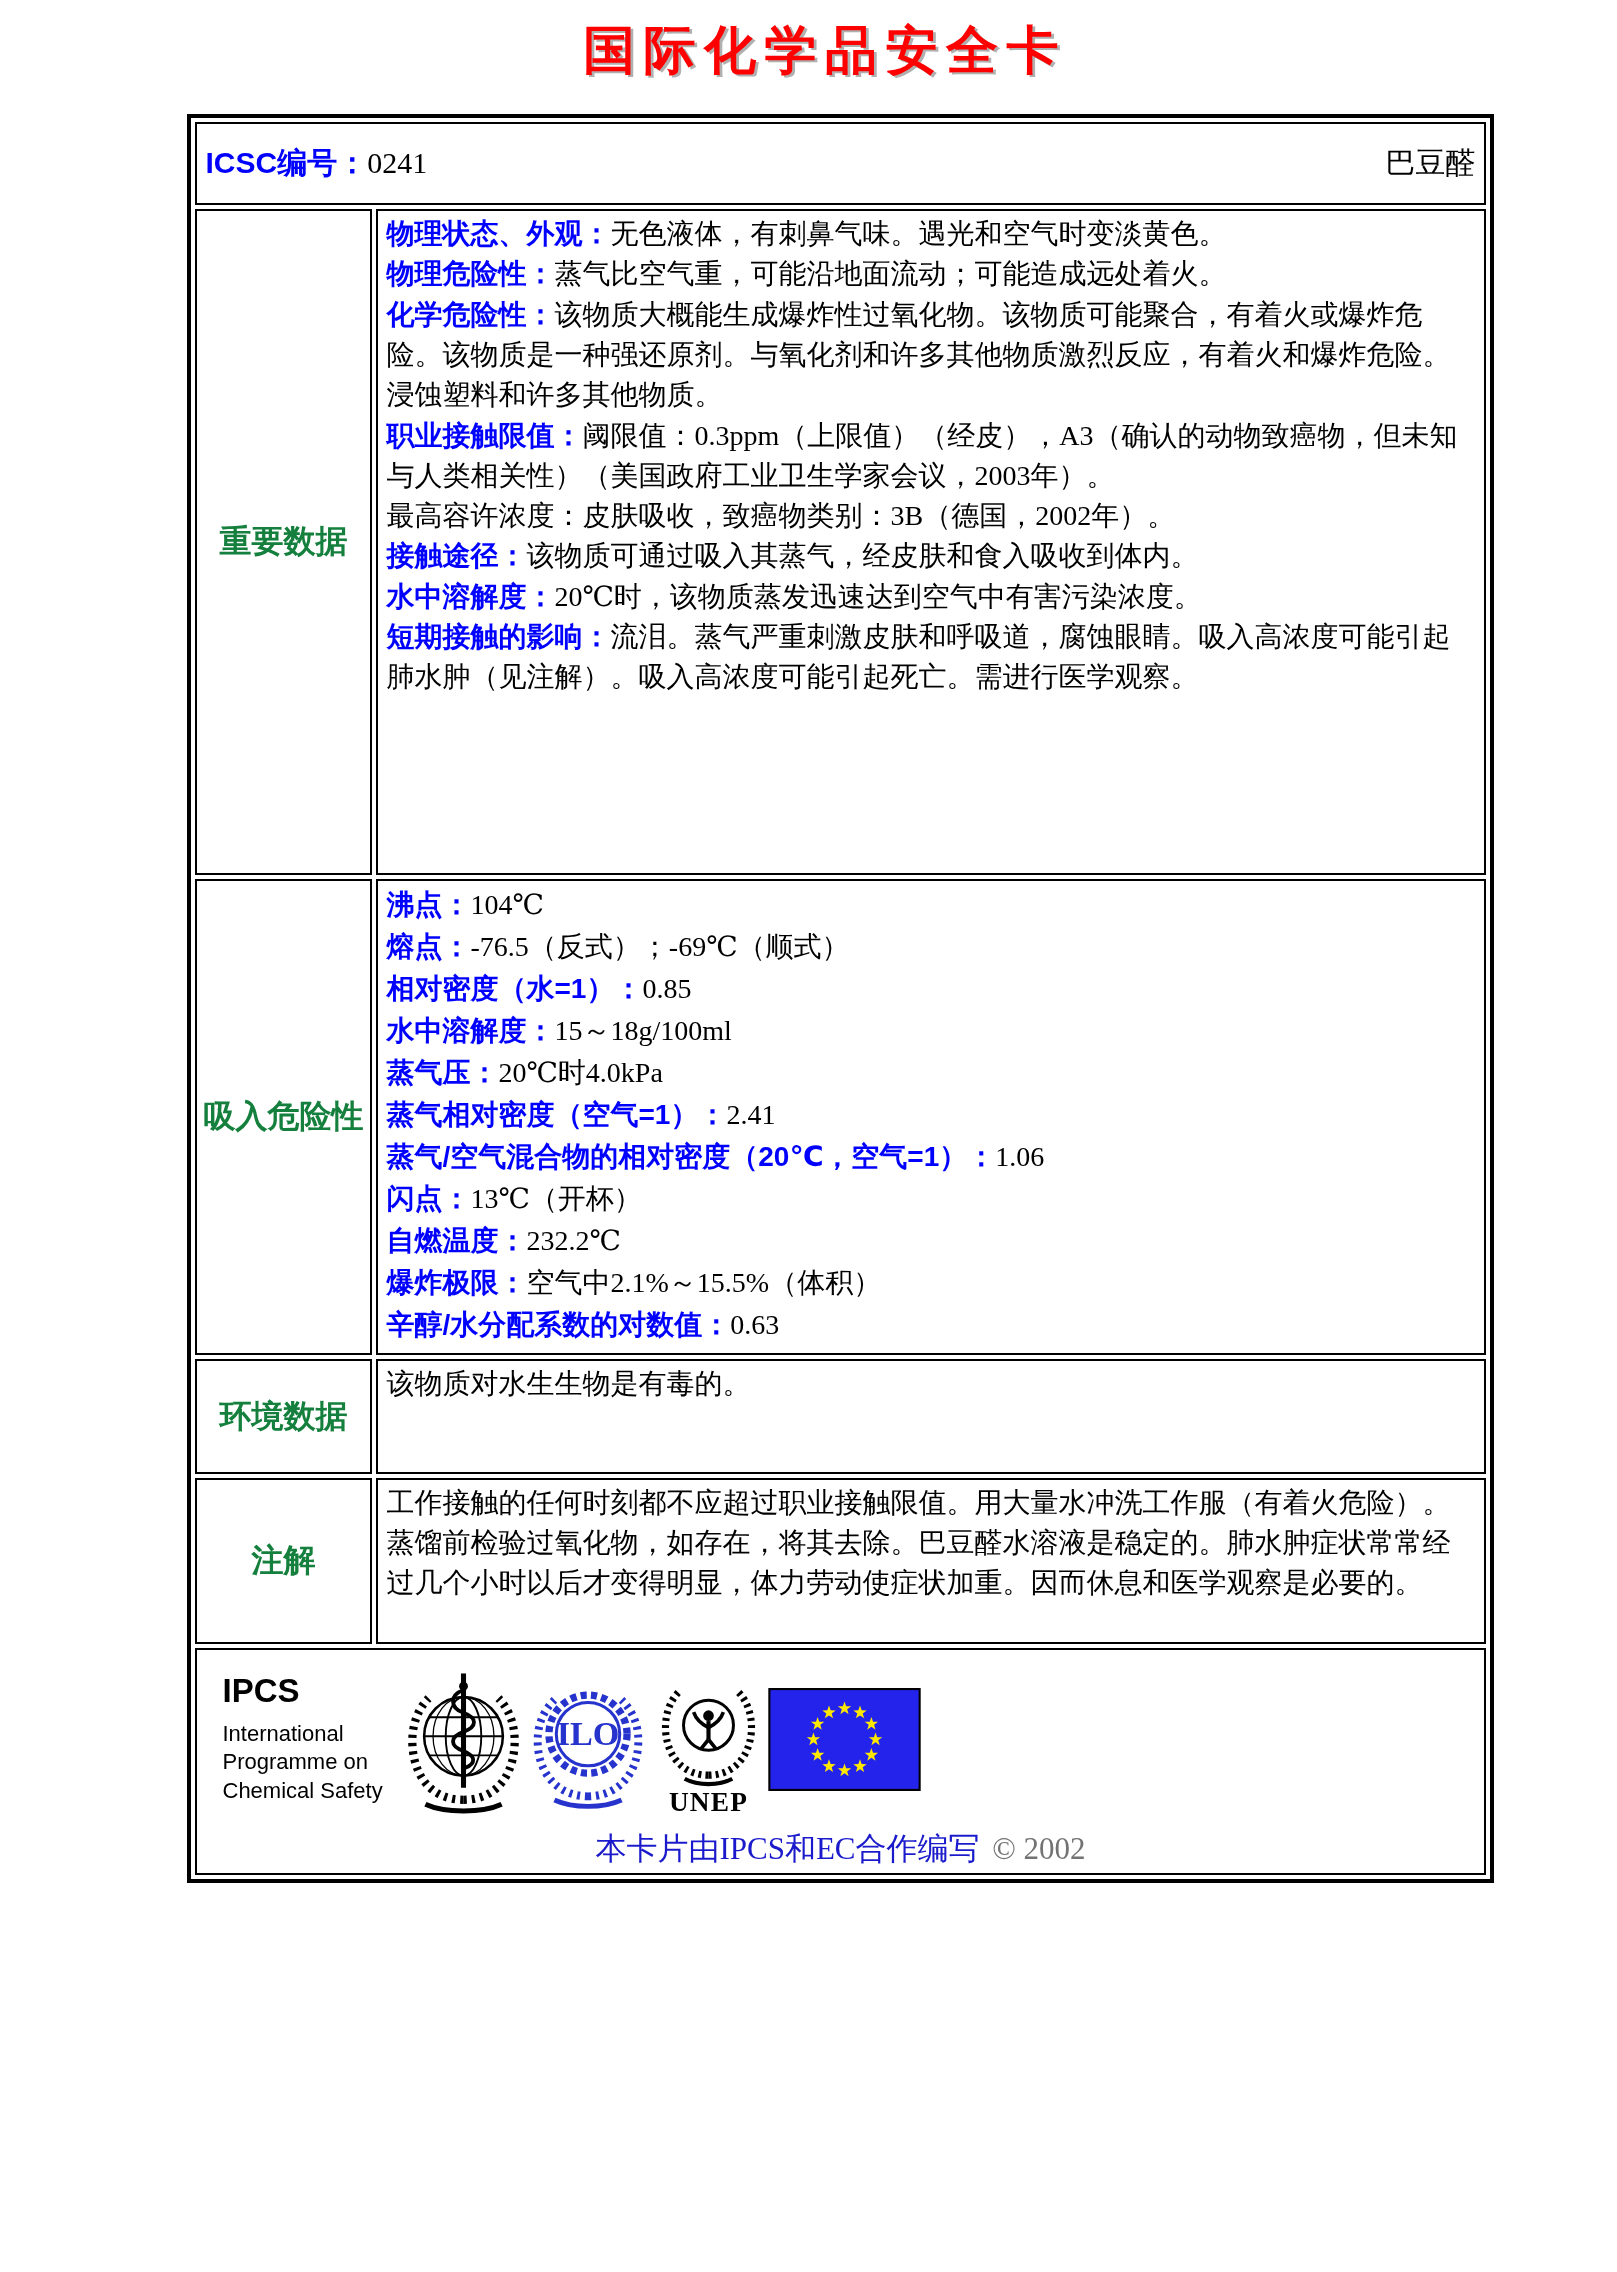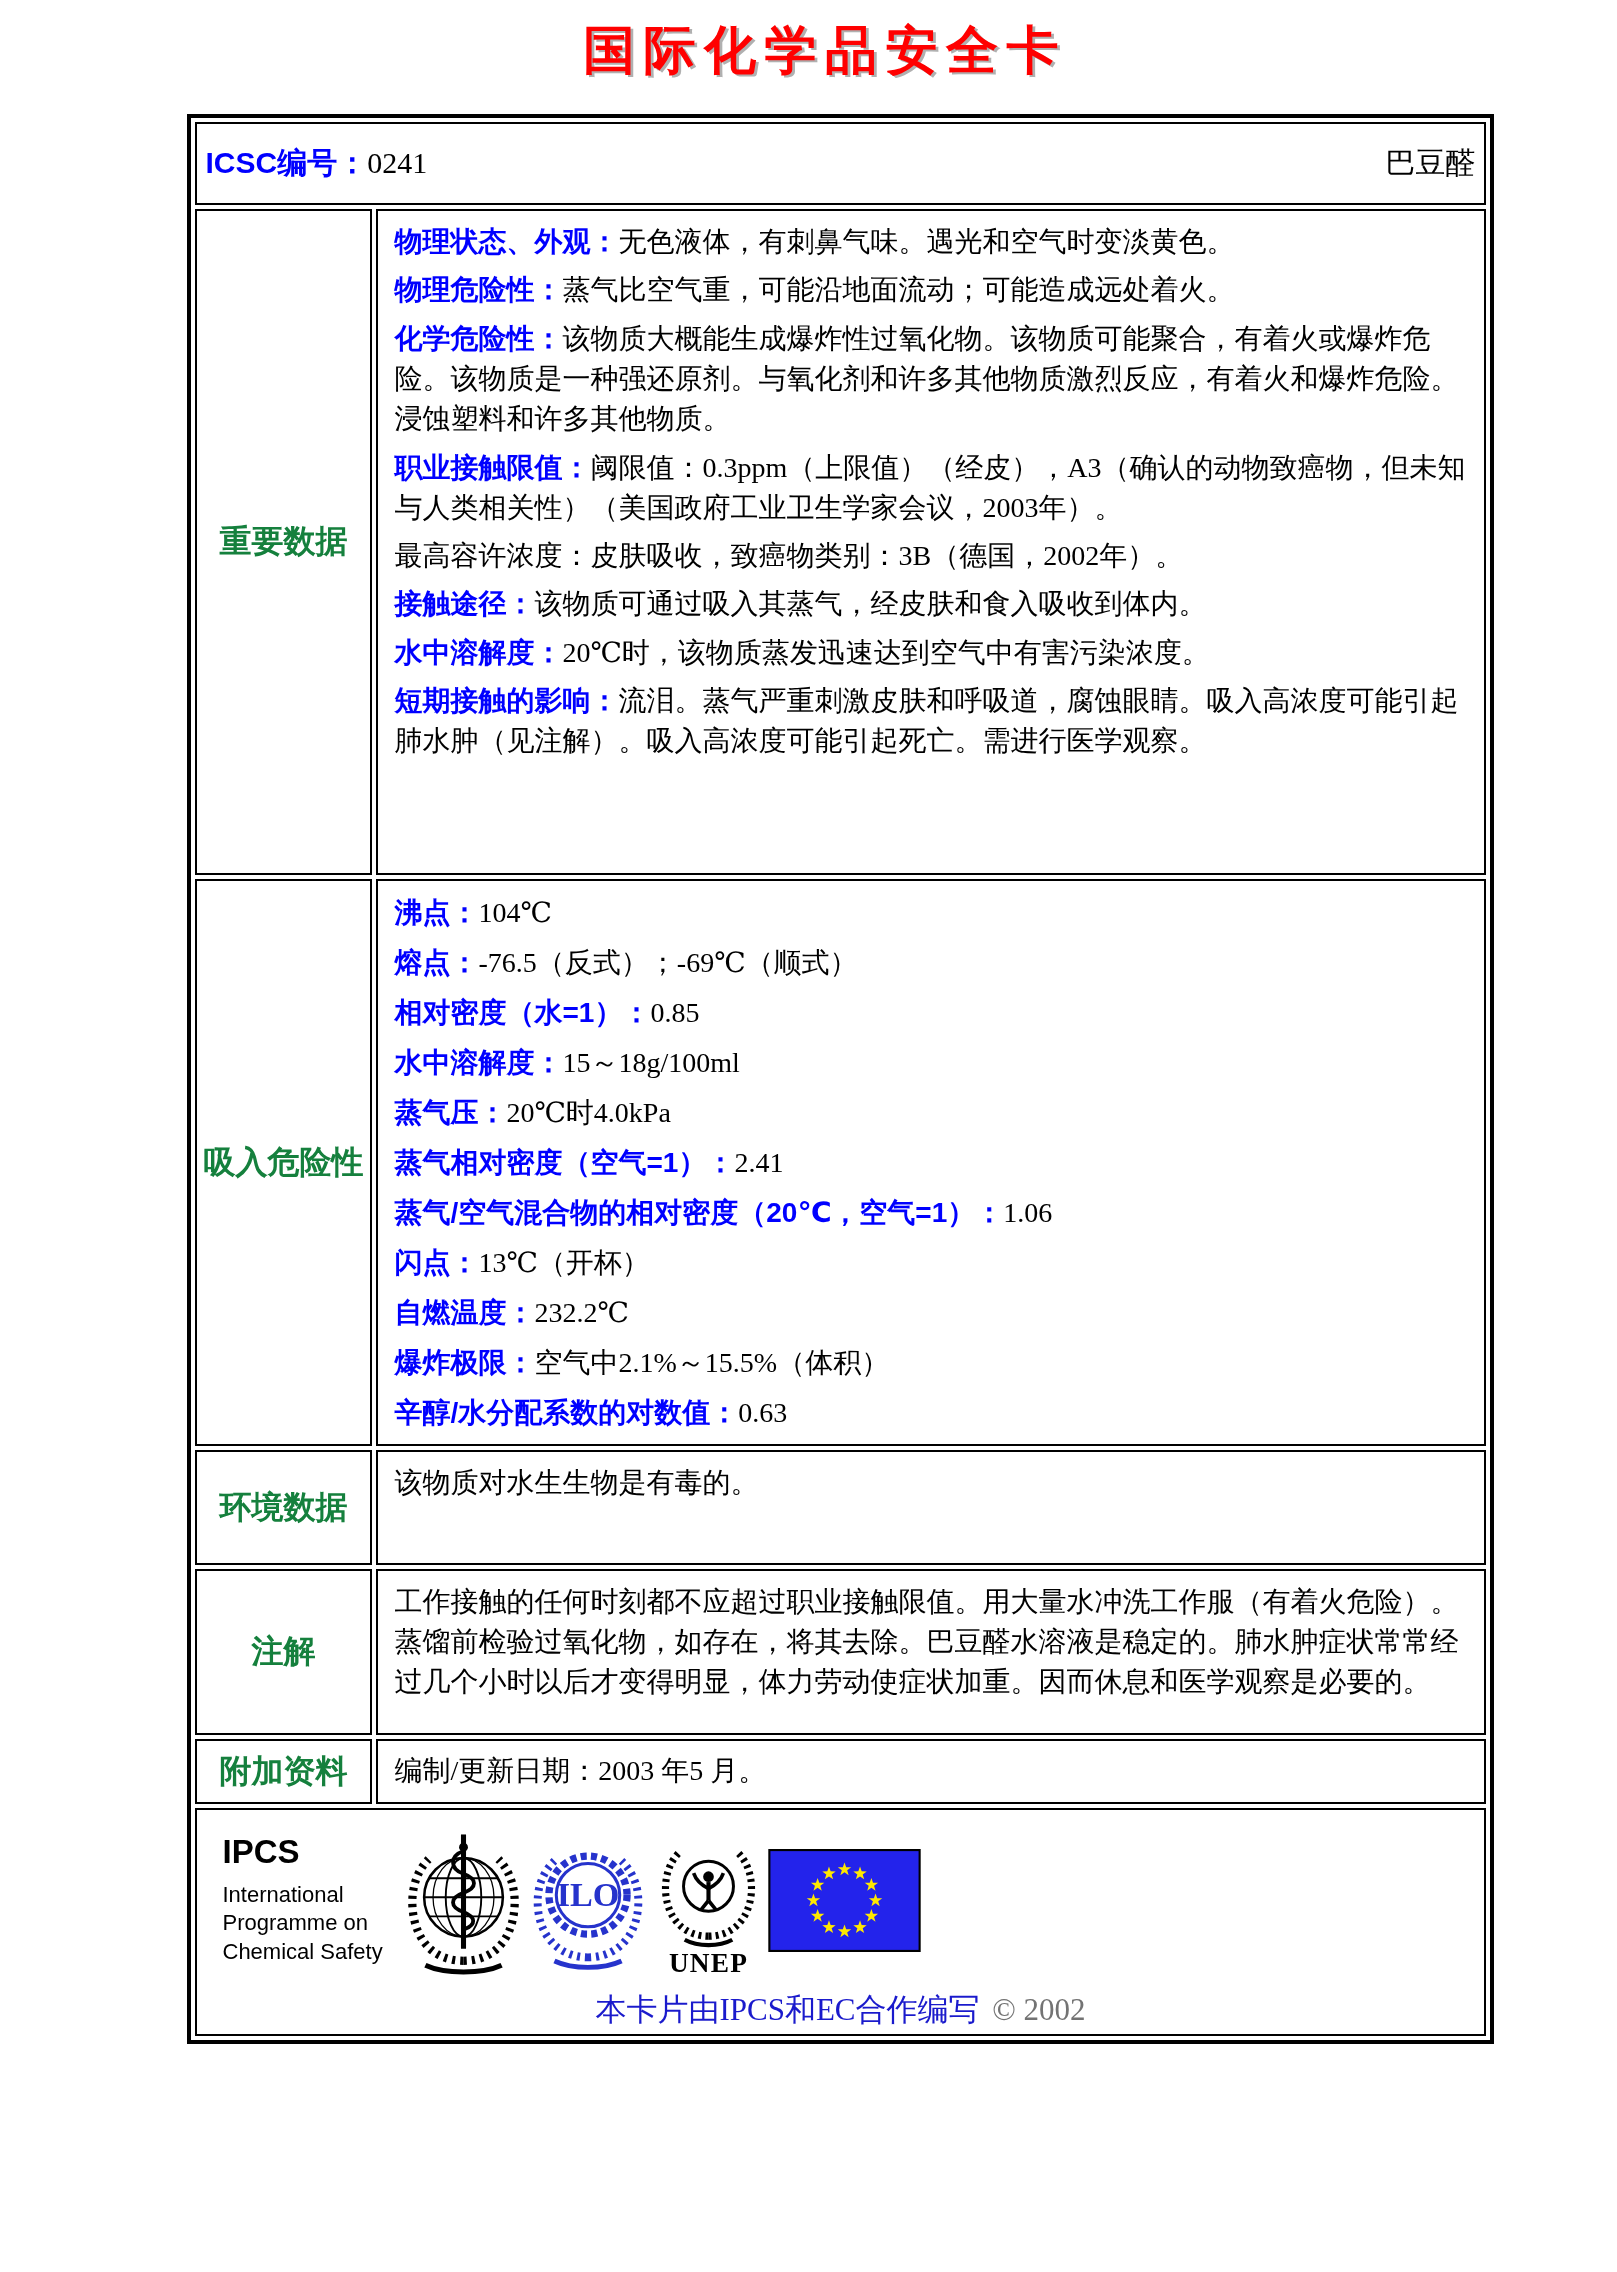--- a/index.html
+++ b/index.html
@@ -25,21 +25,21 @@
   .hdr-cell{height:74px;vertical-align:middle;}
   .hdr-flex{display:flex;justify-content:space-between;align-items:center;font-size:30px;}
   .k{color:#0000FF;font-weight:bold;font-family:"Liberation Sans","DejaVu Sans",sans-serif;}
   .h-imp{height:656px;}
   .h-phy{height:467px;}
   .h-env{height:105px;}
   .h-note{height:156px;}
   .h-add{height:44px;}
   .h-logos{height:193px;vertical-align:middle;}
   .h-legal{height:61px;vertical-align:middle;}
-  p.line{margin:8px;padding:0;}
+  p.line{margin:0;padding:0;}
   .phys p.line{line-height:1.5;}
   .footer-flex{display:flex;align-items:center;justify-content:flex-start;padding:8.5px 127px 0 17px;}
   .ipcs-block{font-family:"Liberation Sans","DejaVu Sans",sans-serif;color:#000;width:177px;}
   .ipcs-acronym{font-size:33px;font-weight:bold;line-height:1.1;margin-bottom:10px;}
   .ipcs-line{font-size:22px;line-height:1.3;}
   .footer-caption{
     text-align:center;margin-top:10px;font-size:31px;color:#1a1acc;
     font-family:"Liberation Serif","DejaVu Serif",serif;
   }
   .footer-caption .cap-main{font-weight:normal;}
@@ -109,26 +109,20 @@
     </td>
   </tr>
 
   <tr>
     <td class="lbl h-note">注解</td>
     <td class="content">
       <p class="line">工作接触的任何时刻都不应超过职业接触限值。用大量水冲洗工作服（有着火危险）。蒸馏前检验过氧化物，如存在，将其去除。巴豆醛水溶液是稳定的。肺水肿症状常常经过几个小时以后才变得明显，体力劳动使症状加重。因而休息和医学观察是必要的。</p>
     </td>
   </tr>
 
-  <tr>
-    <td class="lbl h-add">附加资料</td>
-    <td class="content">
-      <p class="line">编制/更新日期：2003 年5 月。</p>
-    </td>
-  </tr>
 
   <tr>
     <td colspan="2" class="h-logos">
       <div class="footer-flex">
         <div class="ipcs-block">
           <div class="ipcs-acronym">IPCS</div>
           <div class="ipcs-line">International</div>
           <div class="ipcs-line">Programme on</div>
           <div class="ipcs-line">Chemical Safety</div>
         </div>

